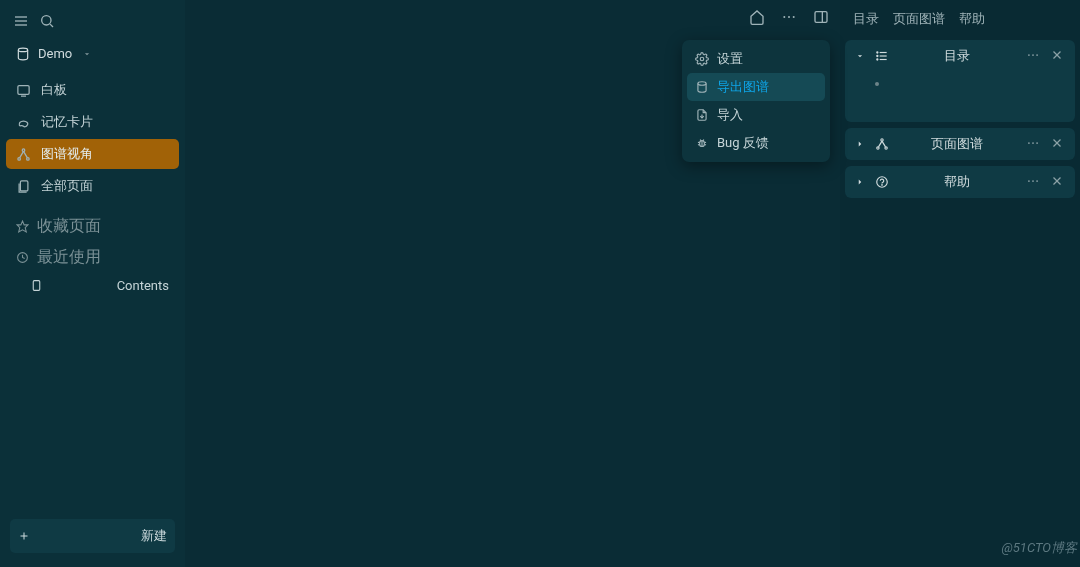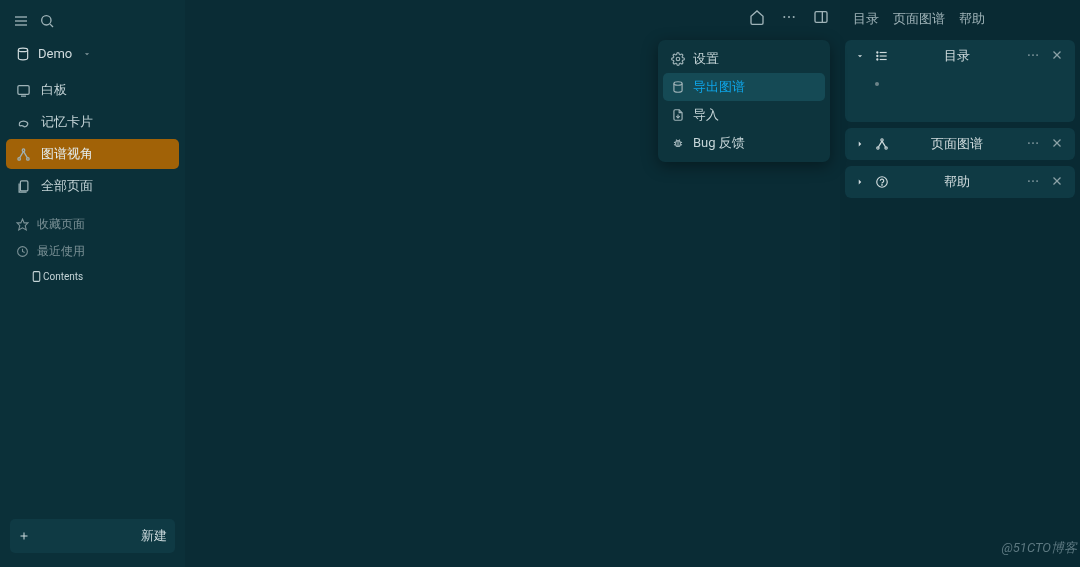--- a/index.html
+++ b/index.html
@@ -58,32 +58,33 @@
       color: #c5d4d7;
     }
     .nav-item.active { background: #a16207; color: #e4edef; }
     .nav-item svg, .nav-item .ico { width: 15px; height: 15px; flex-shrink: 0; color: #9fb3b8; }
     .small-list { margin-top: 10px; }
     .small-item {
       display: flex;
       align-items: center;
       gap: 8px;
       padding: 5px 10px;
-      font-size: 12px;
+      font-size: 16px;
       color: #7b9196;
       cursor: pointer;
     }
     .indent-item {
       display: flex;
       align-items: center;
       gap: 0;
       padding: 5px 10px 5px 24px;
-      font-size: 10px;
+      font-size: 13px;
       color: #c5d4d7;
       cursor: pointer;
+      justify-content: space-between;
     }
     .spacer { flex: 1; }
     .new-btn {
       margin: 0 4px 6px 4px;
       padding: 8px;
       background: #0f3a44;
       color: #cfdcdf;
       border-radius: 5px;
       display: flex;
       align-items: center;
@@ -106,21 +107,21 @@
       justify-content: flex-end;
       padding: 0 10px;
       gap: 14px;
     }
     .main-top .icon-btn { color: #9fb3b8; }
     
     .dropdown {
       position: absolute;
       top: 40px;
       right: 10px;
-      width: 172px;
+      width: 148px;
       background: #0d343d;
       border-radius: 7px;
       padding: 5px;
       box-shadow: 0 4px 16px rgba(0,0,0,0.4);
     }
     .dd-item {
       display: flex;
       align-items: center;
       gap: 8px;
       padding: 5px 8px;

